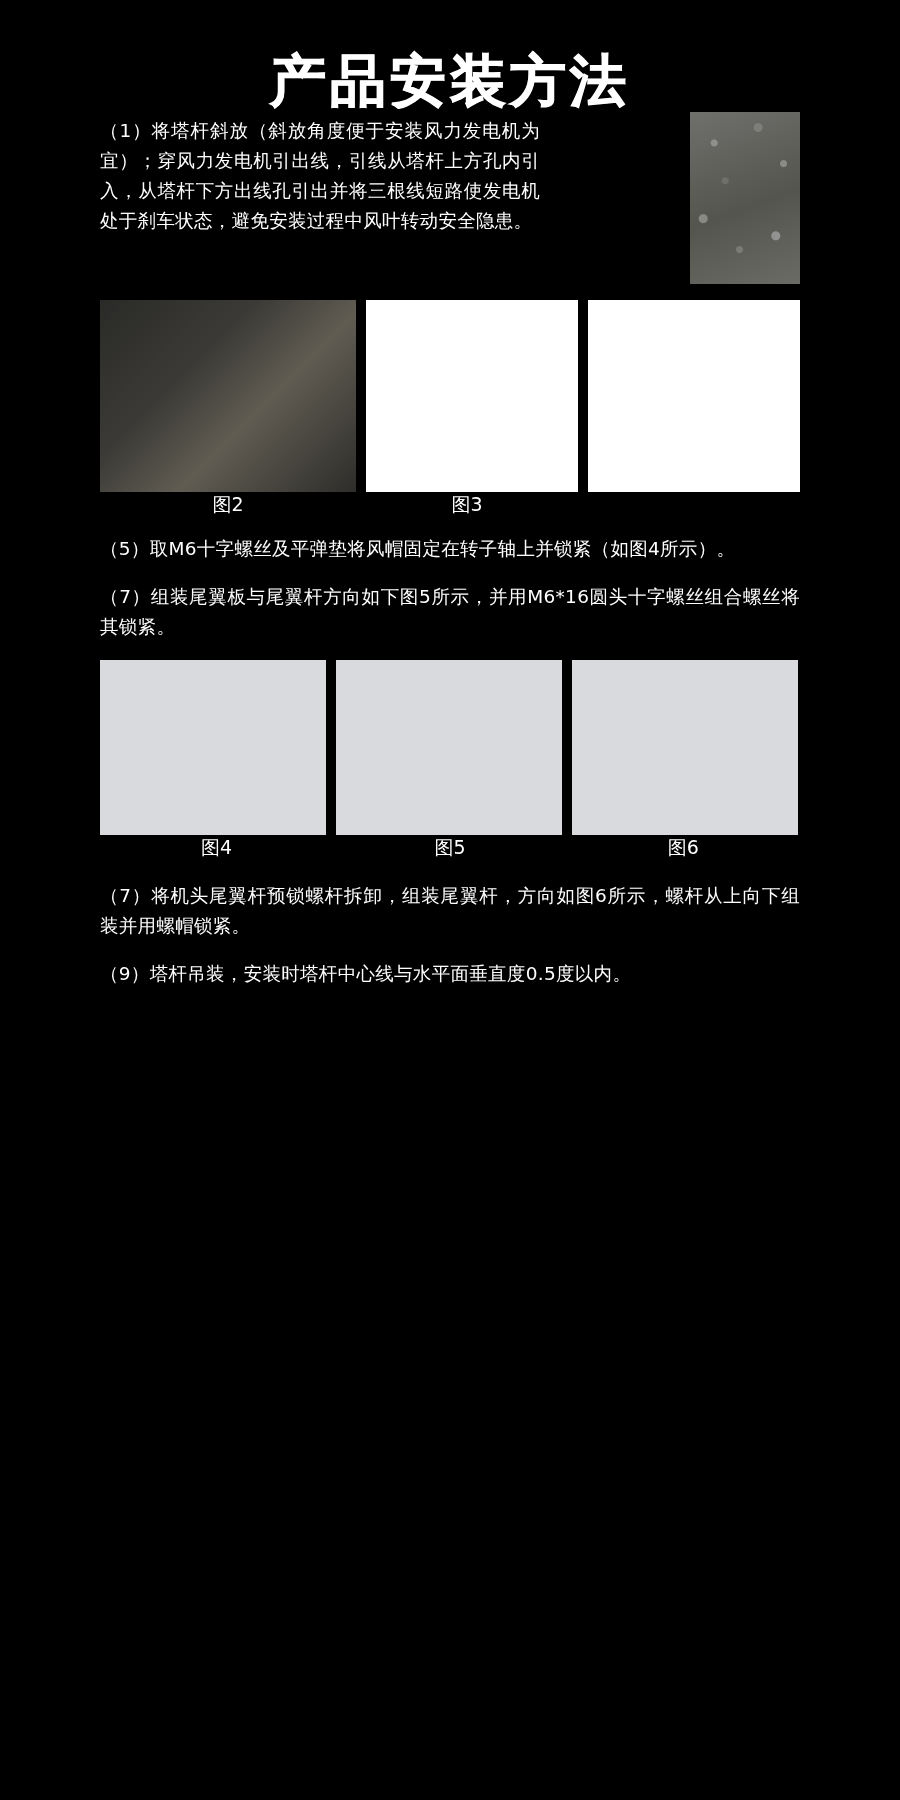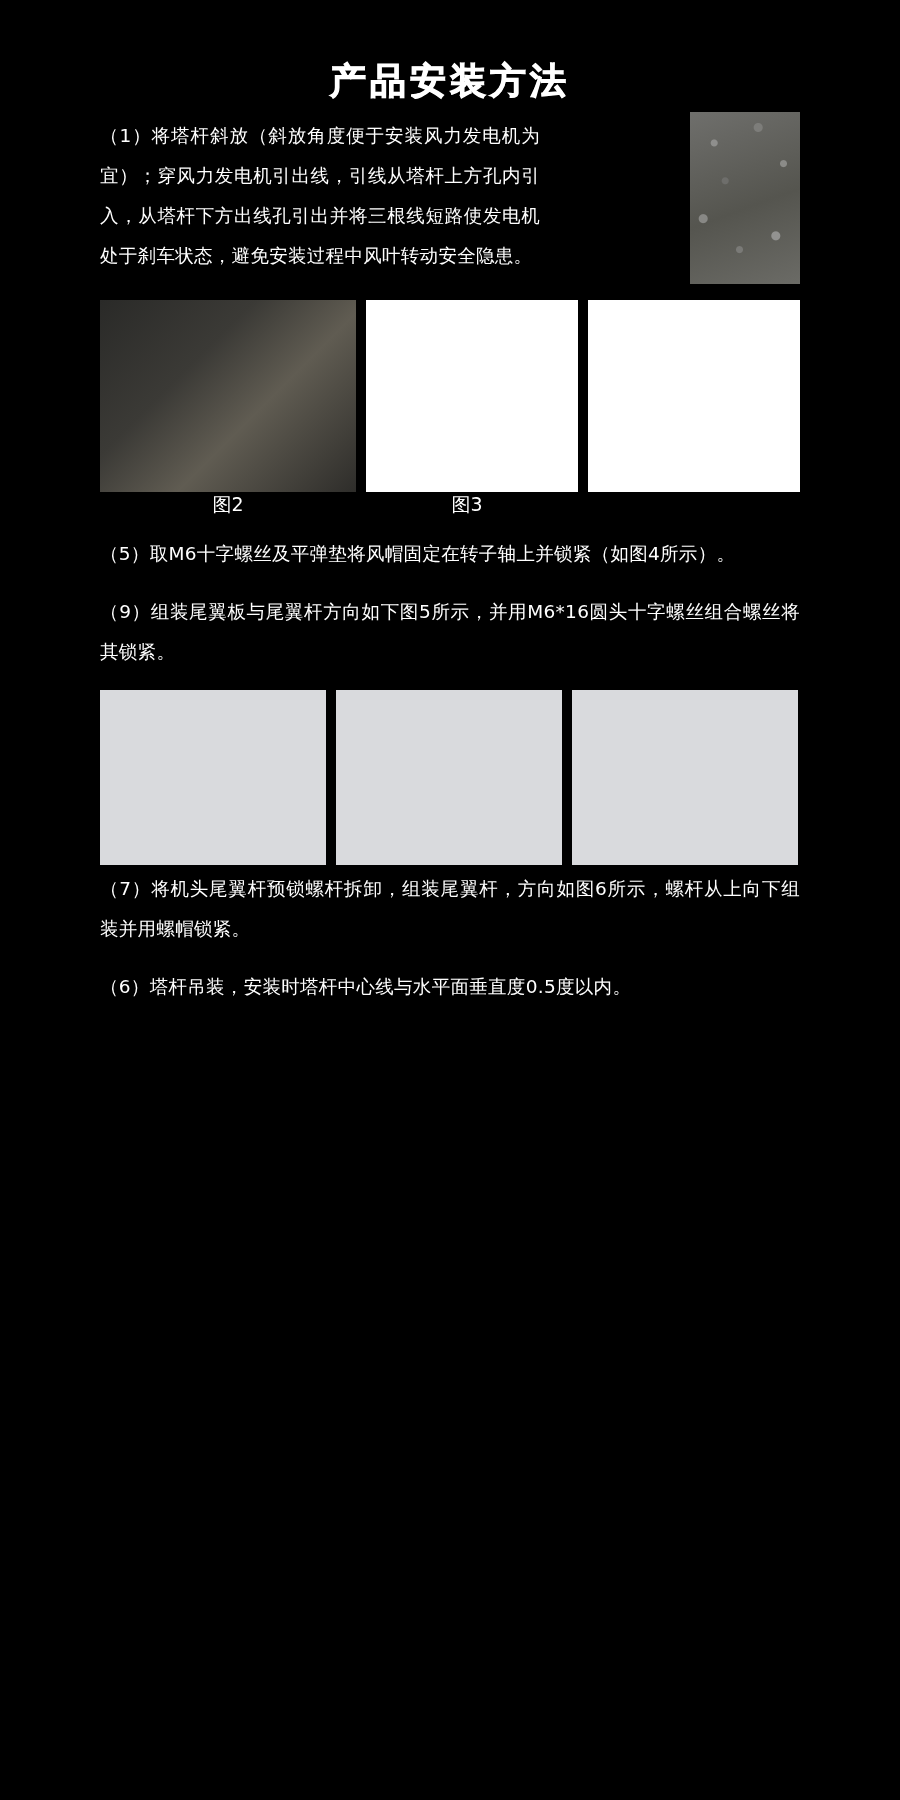--- a/index.html
+++ b/index.html
@@ -23,39 +23,39 @@
   }
 
   
   .title-block {
     padding-top: 46px;
     text-align: center;
   }
   .title-line {
     font-family: "DejaVu Sans", "Liberation Sans", sans-serif;
     font-weight: bold;
-    font-size: 36px;
+    font-size: 56px;
     line-height: 70px;
     letter-spacing: 4px;
     color: #ffffff;
     -webkit-text-stroke: 1px #ffffff;
     text-shadow:
        2px 0 0 #000, -2px 0 0 #000, 0 2px 0 #000, 0 -2px 0 #000;
   }
   .title-line .inner {
     display: inline-block;
   }
 
   
   .content {
     padding: 0 100px;
   }
   .para {
     font-size: 18.5px;
-    line-height: 40px;
+    line-height: 30px;
     color: #ffffff;
     text-align: justify;
     margin: 0 0 18px 0;
     letter-spacing: 0.3px;
   }
 
   
   .p1-wrap {
     position: relative;
     min-height: 178px;
@@ -346,21 +346,21 @@
       </div>
     </div>
 
     <div class="caption-row">
       <div class="caption cap-r1-a">图2</div>
       <div class="caption cap-r1-b">图3</div>
       <div class="caption cap-r1-c"></div>
     </div>
 
     <p class="para">（5）取M6十字螺丝及平弹垫将风帽固定在转子轴上并锁紧（如图4所示）。</p>
-    <p class="para">（9）组装尾翼板与尾翼杆方向如下图5所示，并用M6*16圆头十字螺丝组合螺丝将其锁紧。</p>
+    <p class="para">（7）组装尾翼板与尾翼杆方向如下图5所示，并用M6*16圆头十字螺丝组合螺丝将其锁紧。</p>
 
     <div class="fig-row fig-row-2">
 
       <div class="fig">
         <div class="art">
           <div class="cad-bg"></div>
           <svg viewBox="0 0 226 175" width="226" height="175" preserveAspectRatio="none">
             <rect x="0" y="0" width="226" height="175" fill="#d7d8dc"></rect>
 
             <rect x="100" y="0" width="13" height="175" fill="#b9bbc1"></rect>
@@ -435,20 +435,25 @@
             <circle cx="76" cy="122" r="2.4" fill="#1e4741"></circle>
             <circle cx="62" cy="113" r="2.4" fill="#1e4741"></circle>
 
             <rect x="100" y="118" width="126" height="14" fill="#8e3f7e"></rect>
             <rect x="100" y="118" width="126" height="5" fill="#a6529a"></rect>
           </svg>
         </div>
       </div>
     </div>
 
+    <div class="caption-row">
+      <div class="caption cap-r2">图4</div>
+      <div class="caption cap-r2">图5</div>
+      <div class="caption cap-r2">图6</div>
+    </div>
 
     <div class="tail">
       <p class="para">（7）将机头尾翼杆预锁螺杆拆卸，组装尾翼杆，方向如图6所示，螺杆从上向下组装并用螺帽锁紧。</p>
-      <p class="para">（6）塔杆吊装，安装时塔杆中心线与水平面垂直度0.5度以内。</p>
+      <p class="para">（9）塔杆吊装，安装时塔杆中心线与水平面垂直度0.5度以内。</p>
     </div>
 
   </div>
 </div>
 
 </body></html>

